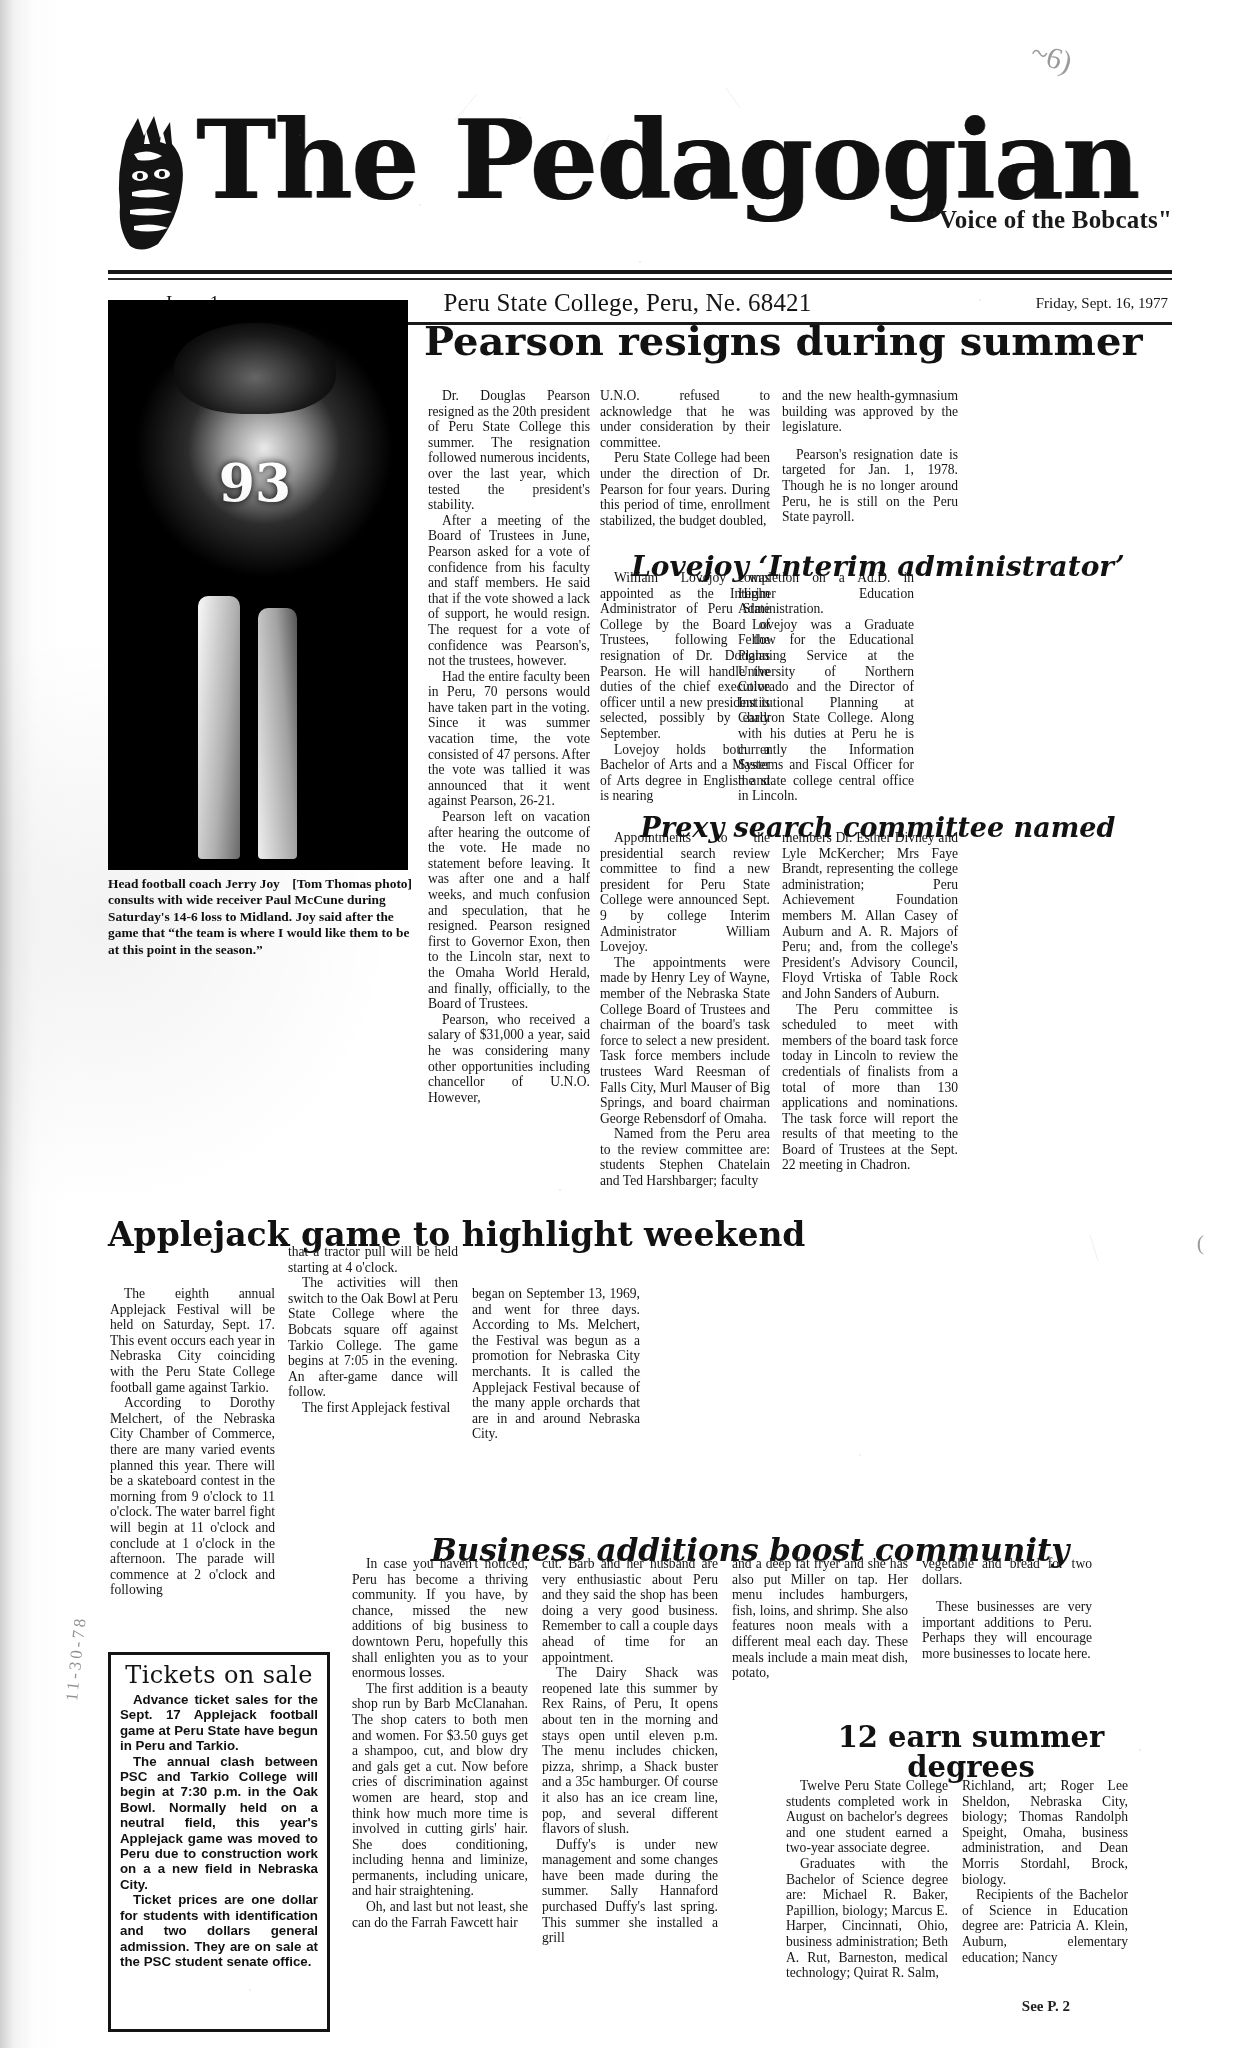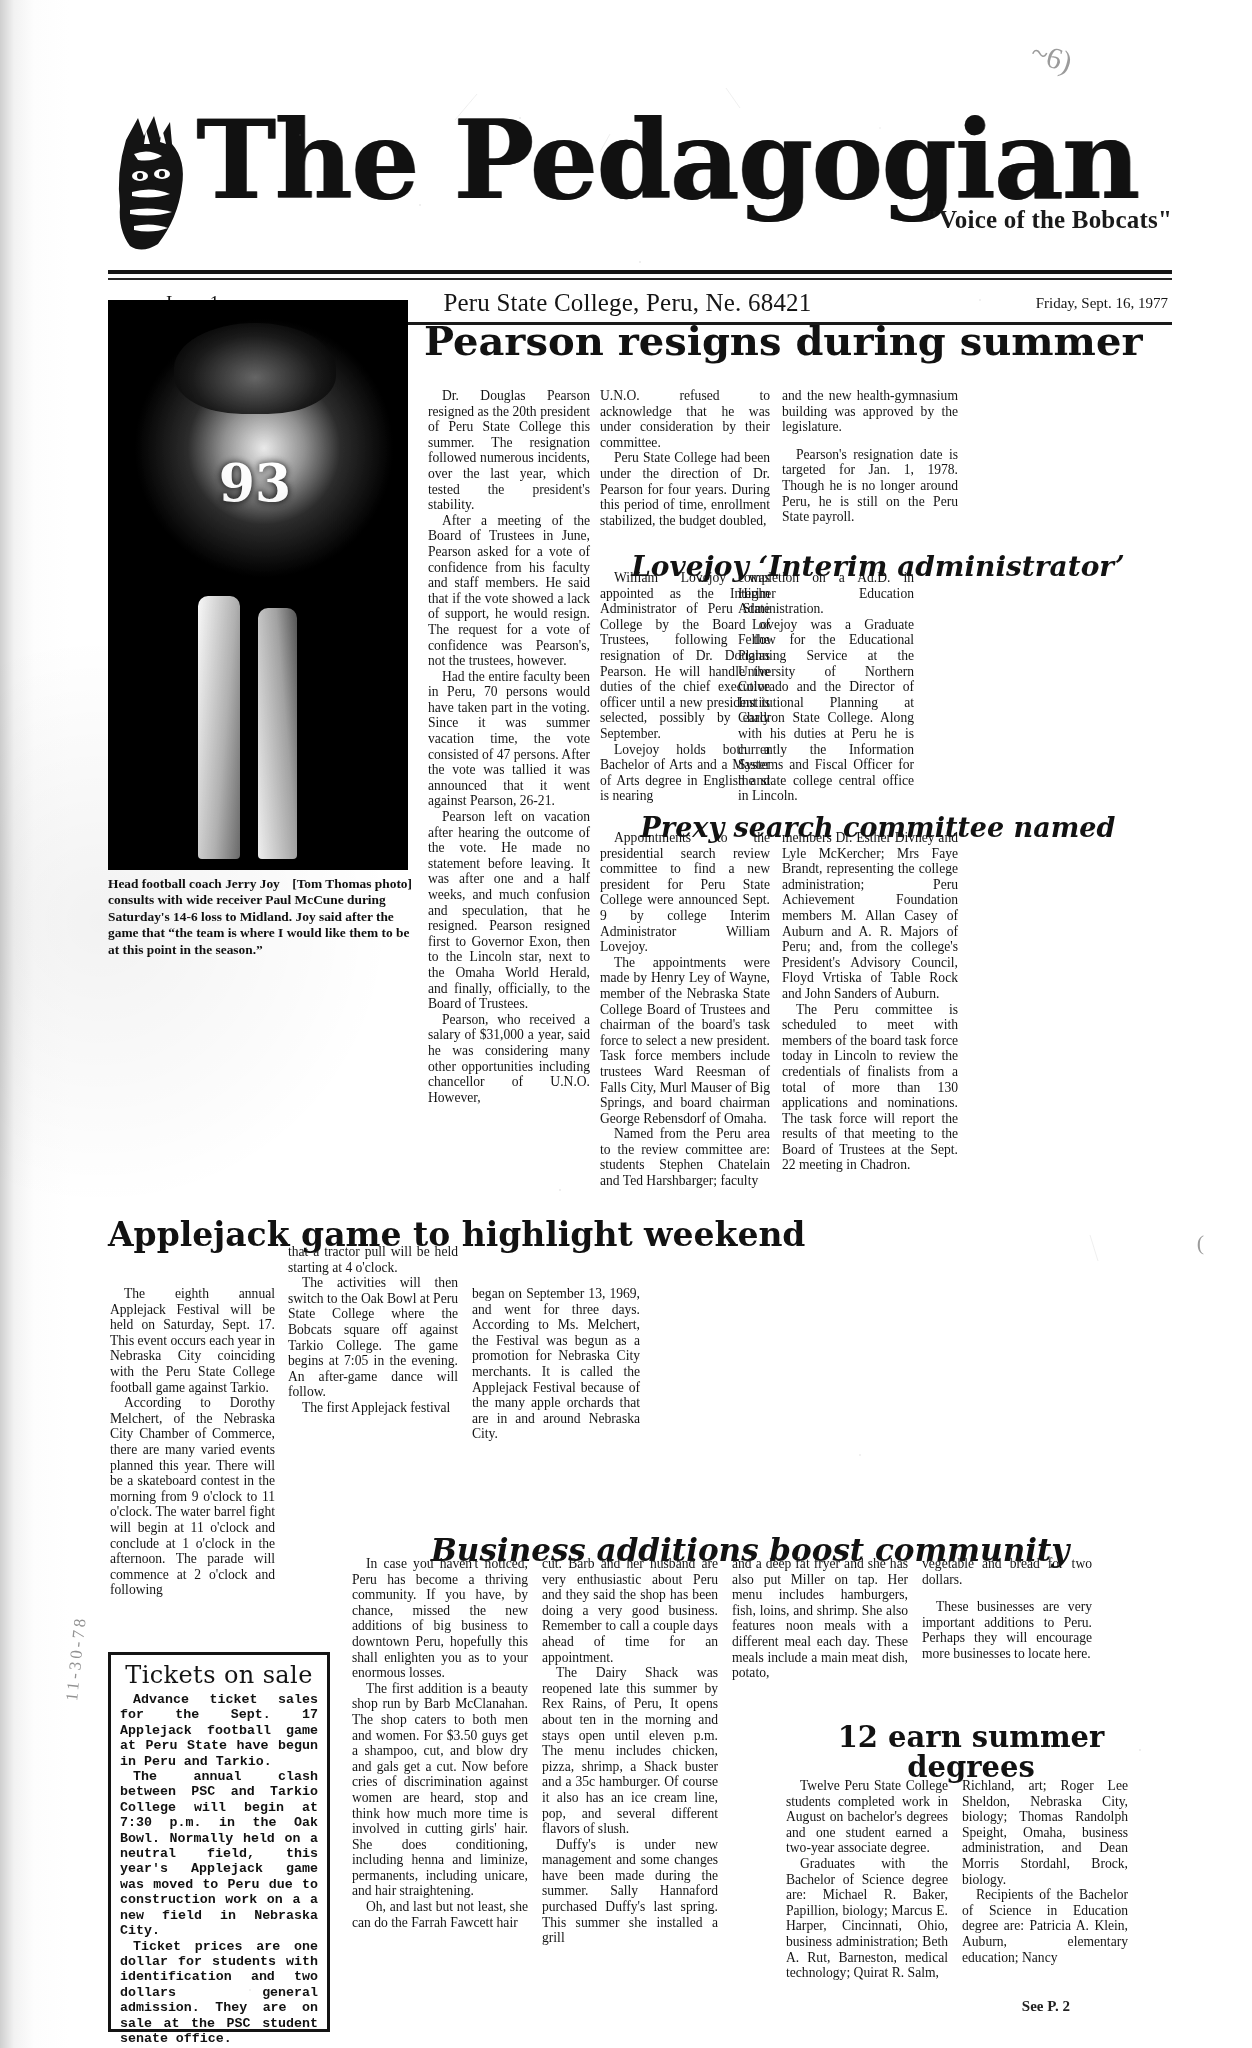--- a/index.html
+++ b/index.html
@@ -123,21 +123,21 @@
     box-sizing:border-box;
     padding:6px 9px 0 9px;
     background:#fff;
   }
   .ticketbox h3{
     margin:0 0 3px 0;text-align:center;
     font-family:"DejaVu Serif", serif;font-weight:400;
     font-size:24px;letter-spacing:.4px;color:#131313;
   }
   .ticketbox .body{
-    font-family:Liberation Mono, monospace;font-weight:700;
+    font-family:Liberation Sans, sans-serif;font-weight:700;
     font-size:13.3px;line-height:15.4px;text-align:justify;color:#111;
   }
   .ticketbox .body p{margin:0;text-indent:13px;}
 
   .marginnote{
     position:absolute;left:62px;top:1700px;
     font-family:"Liberation Serif", serif;font-size:17px;color:#6e6e6e;
     transform:rotate(-84deg);transform-origin:left top;letter-spacing:3px;
     opacity:.75;
   }

